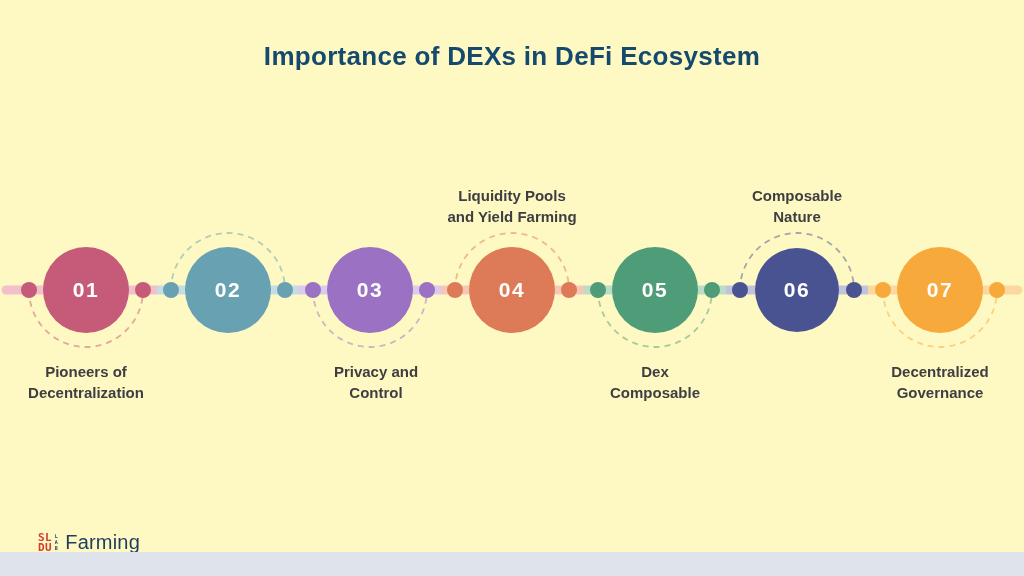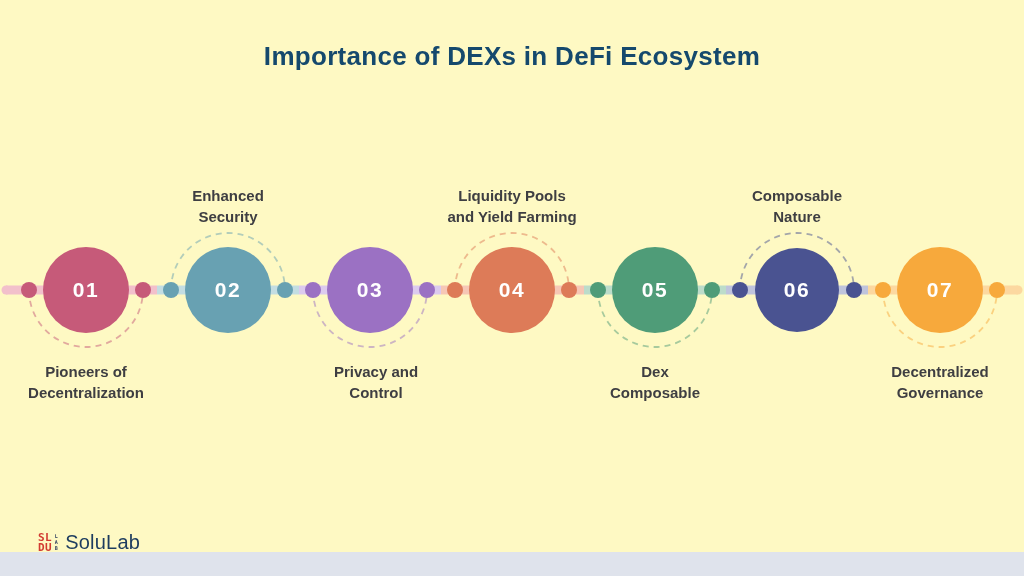--- a/index.html
+++ b/index.html
@@ -136,22 +136,20 @@
     <circle cx="797" cy="290" r="42" fill="#4a5391"></circle>
     <text class="num" x="797" y="297" text-anchor="middle">06</text>
 
     <path d="M883 290 A57 57 0 0 0 997 290" fill="none" stroke-width="1.8" stroke-opacity="0.5" stroke-dasharray="6 5" stroke="#f7a93c"></path>
     <circle cx="883" cy="290" r="8" fill="#f7a93c"></circle>
     <circle cx="997" cy="290" r="8" fill="#f7a93c"></circle>
     <circle cx="940" cy="290" r="43" fill="#f7a93c"></circle>
     <text class="num" x="940" y="297" text-anchor="middle">07</text>
   </svg>
 
-  <div class="label above" style="left:228px">Enhanced
-Security</div>
   <div class="label above" style="left:797px">Composable
 Nature</div>
   <div class="label above" style="left:512px">Liquidity Pools
 and Yield Farming</div>
 
   <div class="label below" style="left:86px">Pioneers of
 Decentralization</div>
   <div class="label below" style="left:376px">Privacy and
 Control</div>
   <div class="label below" style="left:655px">Dex
@@ -160,16 +158,16 @@
 Governance</div>
 
   <div class="logo">
     <div class="logo-mark">
       <div class="mark-main">
         <span>SL</span>
         <span>DU</span>
       </div>
       <span class="mark-side">LAB</span>
     </div>
-    <span class="brand-name">SoluLab</span>
+    <span class="brand-name">Farming</span>
   </div>
 
 </div>
 
 </body></html>

